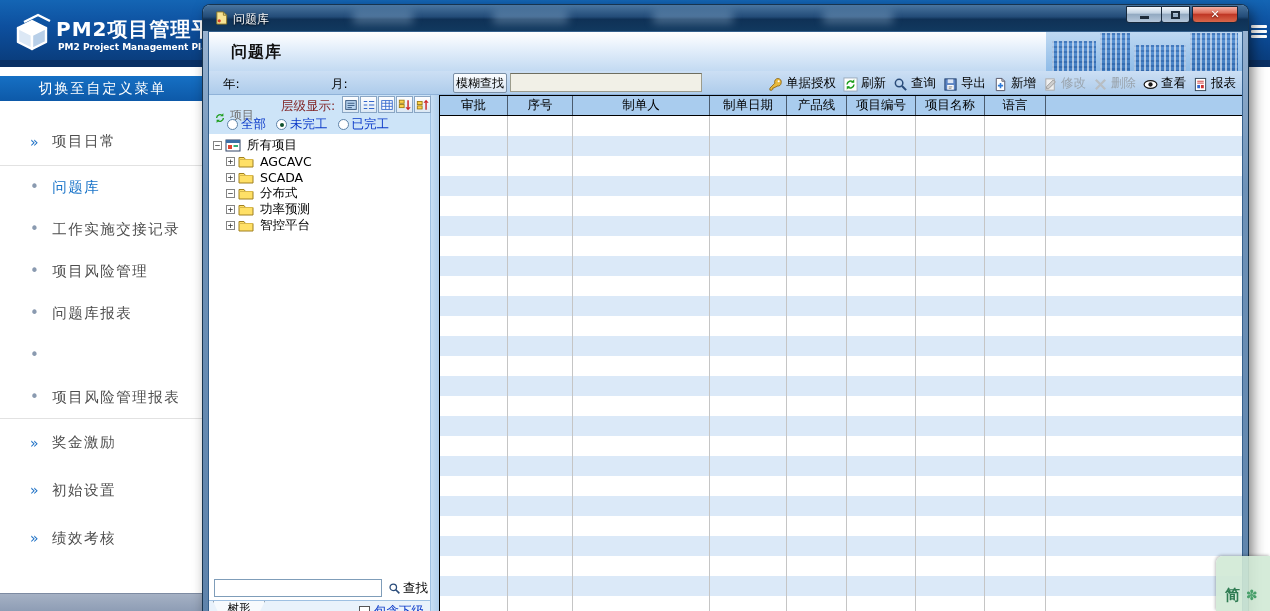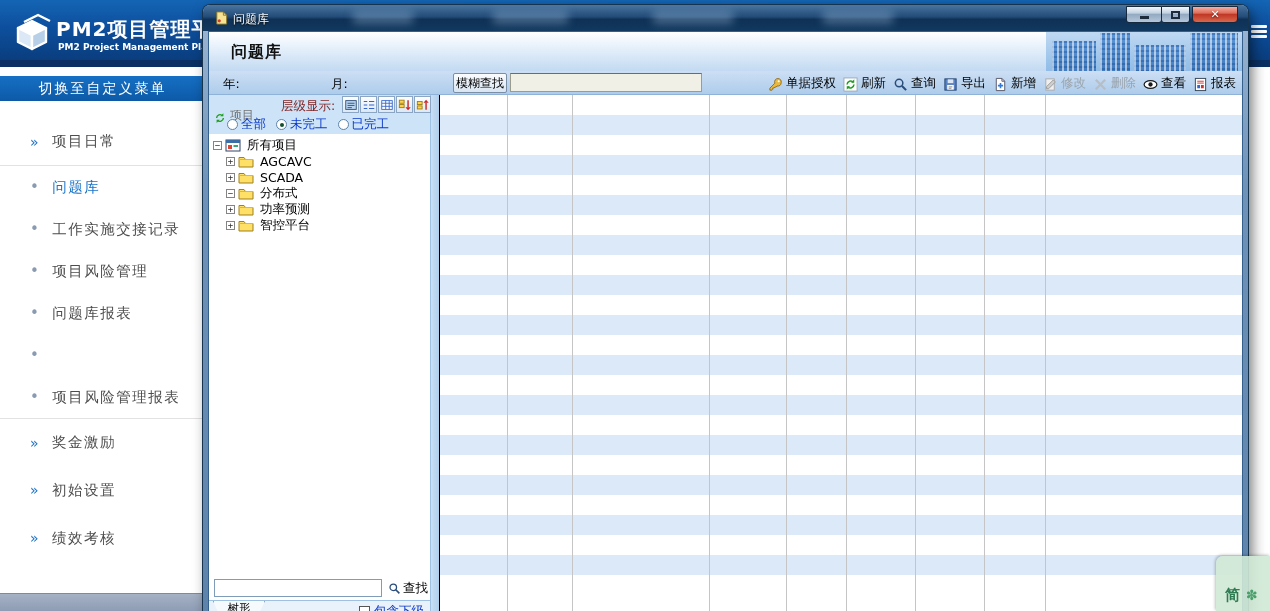--- a/index.html
+++ b/index.html
@@ -473,20 +473,31 @@
         <div id="tree-tabs">
           <div id="tab-tree">树形</div>
           <div id="include-sub">
             <span class="cb"></span>
             <span>包含下级</span>
           </div>
         </div>
       </div>
       <div id="splitter"></div>
       <div id="tablearea">
+        <div id="thead">
+            <div class="hcell" style="width: 68px;">审批</div>
+            <div class="hcell" style="width: 65px;">序号</div>
+            <div class="hcell" style="width: 137px;">制单人</div>
+            <div class="hcell" style="width: 77px;">制单日期</div>
+            <div class="hcell" style="width: 60px;">产品线</div>
+            <div class="hcell" style="width: 69px;">项目编号</div>
+            <div class="hcell" style="width: 69px;">项目名称</div>
+            <div class="hcell" style="width: 61px;">语言</div>
+            <div class="hcell filler"></div>
+          </div>
         <div id="tbody">
             <div class="trow"></div>
             <div class="trow alt"></div>
             <div class="trow"></div>
             <div class="trow alt"></div>
             <div class="trow"></div>
             <div class="trow alt"></div>
             <div class="trow"></div>
             <div class="trow alt"></div>
             <div class="trow"></div>

